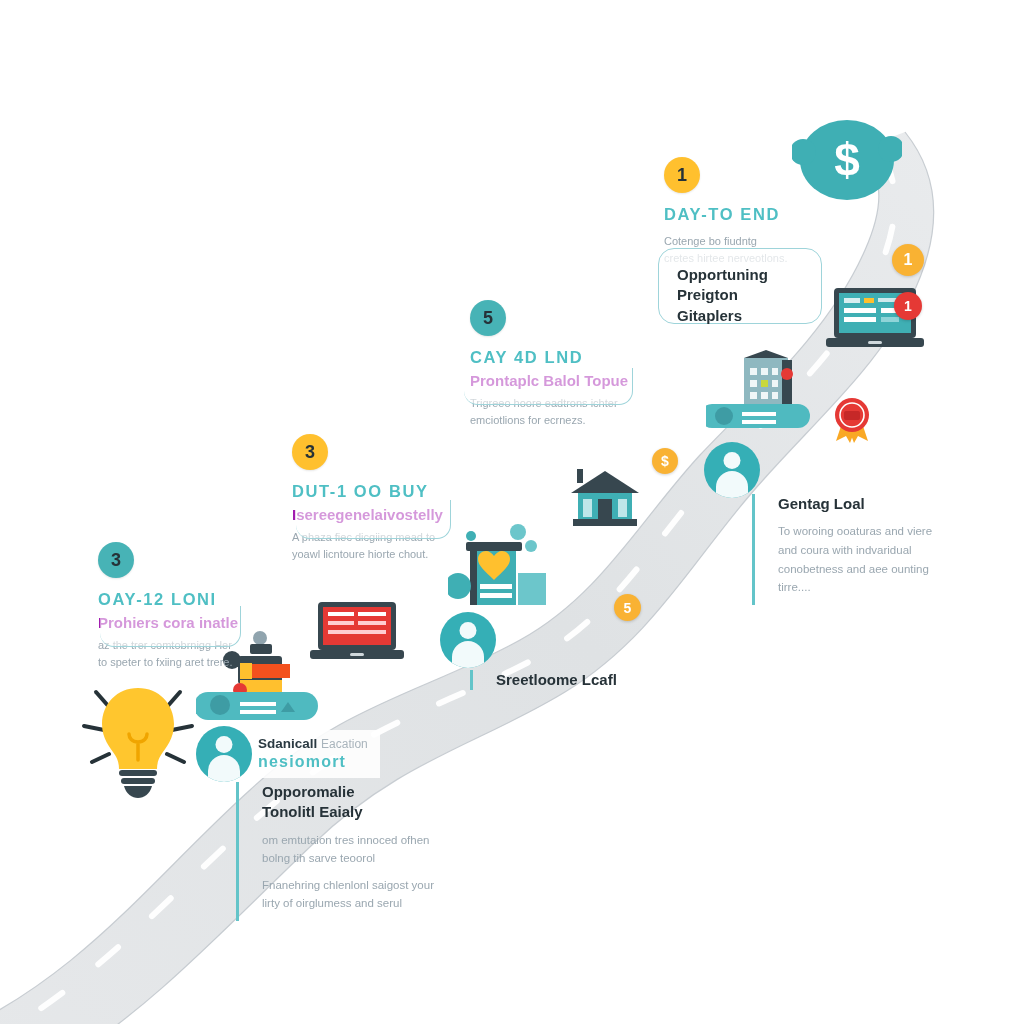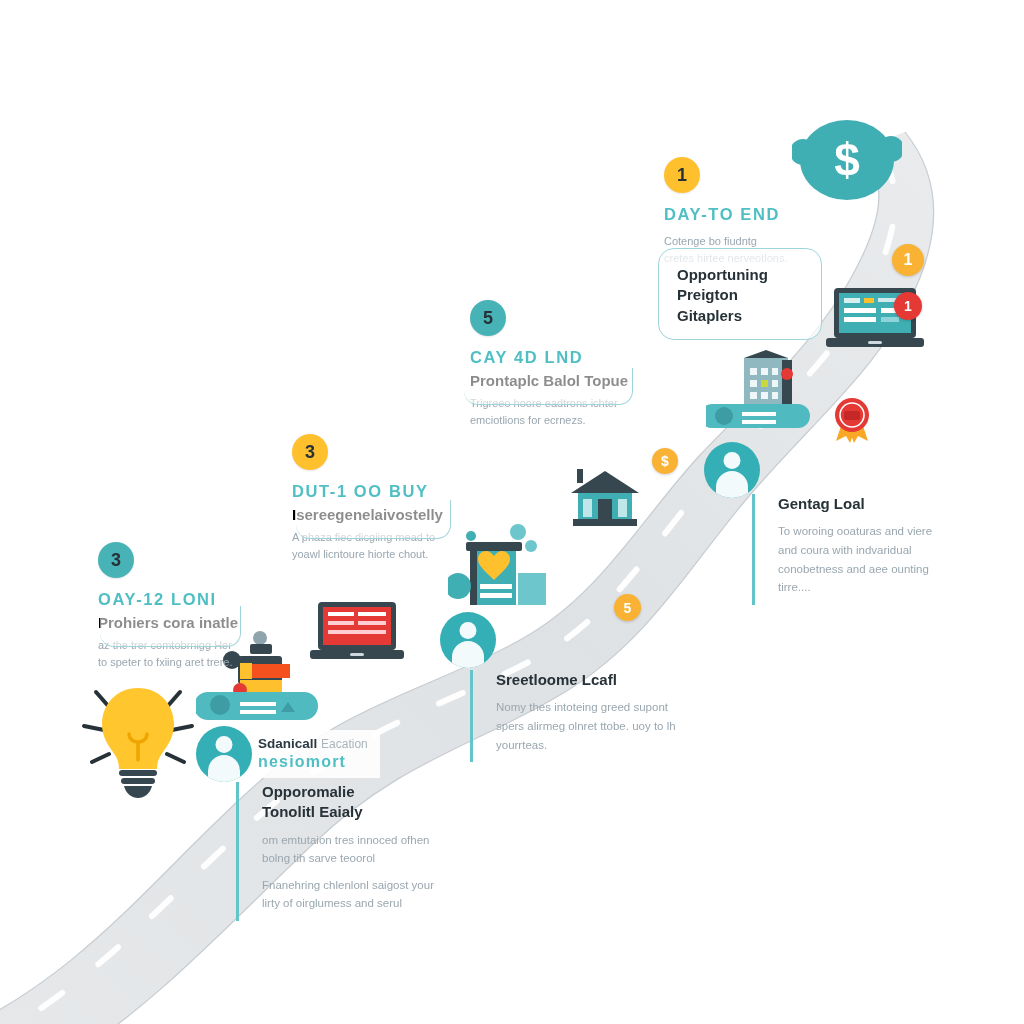--- a/index.html
+++ b/index.html
@@ -30,21 +30,21 @@
   .badge.yellow{background:#FFC02E;}
   .badge.teal{background:#47B3B6;}
   .step-kicker{
     margin-top:12px;
     color:#4FBFC4;
     font-size:16.5px;font-weight:bold;letter-spacing:1.6px;
     white-space:nowrap;
   }
   .step-title{
     margin-top:5px;
-    color:#000000;font-size:15px;font-weight:bold;
+    color:#a21caf;font-size:15px;font-weight:bold;
     white-space:nowrap;
   }
   .step-body{
     margin-top:6px;color:#9AA7B0;font-size:11px;line-height:1.55;
     max-width:210px;
   }
   .callout{
     position:absolute;
     border:1.6px solid #9ED4DA;
     border-radius:14px;
@@ -266,21 +266,21 @@
   <div class="coin yellow" style="left:652px;top:448px;width:26px;height:26px;font-size:14px;">$</div>
   <div class="coin yellow" style="left:614px;top:594px;width:27px;height:27px;font-size:14px;">5</div>
 
   <div class="step-card" style="left:664px;top:157px;">
     <div class="badge yellow">1</div>
     <div class="step-kicker">DAY-TO END</div>
     <div class="step-body" style="white-space:pre-line;margin-top:9px;">Cotenge bo fiudntg
 cretes hirtee nerveotlons.</div>
   </div>
 
-  <div class="panel" style="left:658px;top:248px;width:164px;height:92px;">
+  <div class="panel" style="left:658px;top:248px;width:164px;height:76px;">
     <div class="panel-title" style="white-space:pre-line;">Opportuning
 Preigton Gitaplers</div>
   </div>
 
   <div class="step-card" style="left:470px;top:300px;">
     <div class="badge teal">5</div>
     <div class="step-kicker">CAY 4D LND</div>
     <div class="step-title">Prontaplc Balol Topue</div>
     <div class="step-body" style="white-space:pre-line;">Trigreeo hoore eadtrons ichter
 emciotlions for ecrnezs.</div>
@@ -321,23 +321,20 @@
 
   <div class="person" style="left:440px;top:612px;">
     <div class="avatar">
       <div class="head"></div>
         <div class="body"></div>
     </div>
   </div>
 
   <div class="quote" style="left:470px;top:670px;width:192px;">
     <div class="q-title">Sreetloome Lcafl</div>
-    <div class="q-body">
-      <p>Nomy thes intoteing greed supont spers alirmeg olnret ttobe. uoy to lh yourrteas.</p>
-    </div>
   </div>
 
   <div class="person" style="left:196px;top:726px;">
     <div class="avatar">
       <div class="head"></div>
         <div class="body"></div>
     </div>
     <div class="chip">
       <div class="l1">
         <span>Sdanicall</span>

